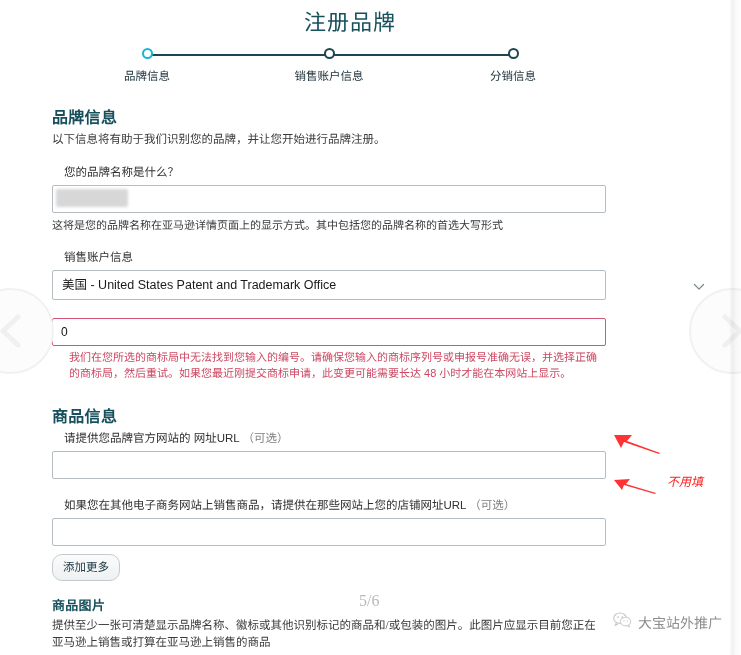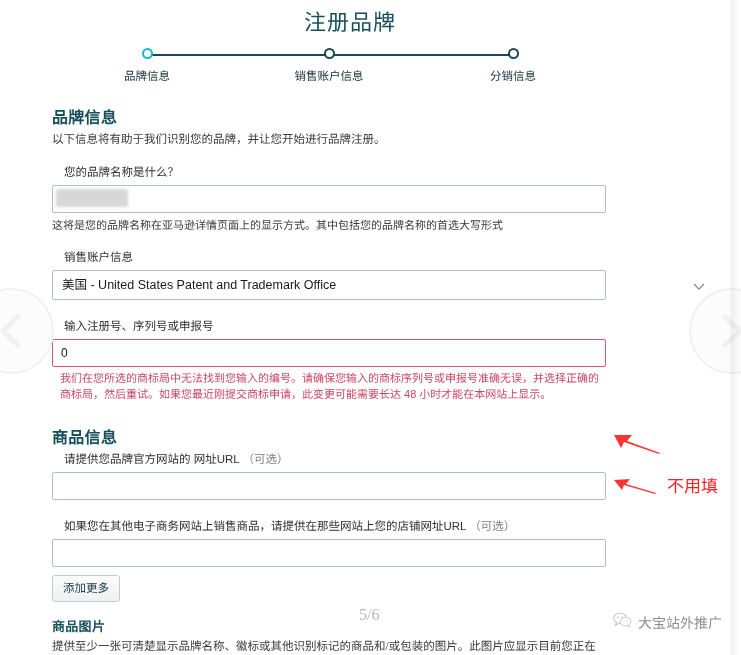--- a/index.html
+++ b/index.html
@@ -144,21 +144,21 @@
   .field-label .optional { color: #7d7d7d; text-align: right; }
   .field-help {
     font-size: 11px;
     color: #3a3a3a;
     margin: 4px 0 16px 0;
     line-height: 16px;
   }
   .field-error {
     font-size: 11px;
     color: #cc4863;
-    margin: 3px 0 0 8px;
+    margin: 3px 0 0 17px;
     line-height: 16px;
   }
 
   .text-input {
     box-sizing: border-box;
     width: 554px;
     height: 28px;
     border: 1px solid #b6bdc2;
     border-radius: 2px;
     background: #fff;
@@ -204,51 +204,52 @@
     border-radius: 2px;
     filter: blur(1.4px);
   }
 
   .btn {
     display: inline-block;
     font-size: 11.5px;
     color: #22404c;
     background: linear-gradient(to bottom, #fbfbfb, #eef1f2);
     border: 1px solid #c4cbd0;
-    border-radius: 3px;
+    border-radius: 10px;
     padding: 5px 10px 6px 10px;
     font-family: inherit;
     line-height: 14px;
     cursor: pointer;
   }
 
   .spacer-8  { height: 8px; }
   .spacer-14 { height: 14px; }
   .spacer-18 { height: 18px; }
   .spacer-22 { height: 22px; }
 
   
   .arrow { position: absolute; z-index: 7; }
   .arrow-1 { left: 613px; top: 431px; }
   .arrow-2 { left: 613px; top: 476px; }
   .annot-text {
     position: absolute;
     left: 667px;
     top: 472px;
-    font-size: 17px;
+    font-size: 12px;
     color: #ff1f1f;
     white-space: nowrap;
     z-index: 7;
+    font-style: italic;
   }
 
   
   .wm-pager {
     position: absolute;
     left: 359px;
-    top: 606px;
+    top: 592px;
     font-size: 16px;
     color: #b9b9b9;
     z-index: 4;
     font-family: "Liberation Serif", serif;
   }
   .wm-wechat {
     position: absolute;
     left: 613px;
     top: 612px;
     display: flex;
@@ -324,21 +325,20 @@
       <span class="select-caret">
         <svg width="12" height="12" viewBox="0 0 12 12" fill="none">
           <path d="M1.5 3.5 L6 8.2 L10.5 3.5" stroke="#7b858c" stroke-width="1.2" stroke-linecap="round" stroke-linejoin="round"></path>
         </svg>
       </span>
     </div>
 
     <div class="spacer-18"></div>
 
     
-    <p class="field-label">输入注册号、序列号或申报号</p>
     <input class="text-input error" type="text" value="0" style="">
     <p class="field-error">我们在您所选的商标局中无法找到您输入的编号。请确保您输入的商标序列号或申报号准确无误，并选择正确的商标局，然后重试。如果您最近刚提交商标申请，此变更可能需要长达 48 小时才能在本网站上显示。</p>
 
     <div class="spacer-22"></div>
 
     
     <h2 class="section-heading">商品信息</h2>
 
     <p class="field-label">
       <span>请提供您品牌官方网站的 网址URL</span>

